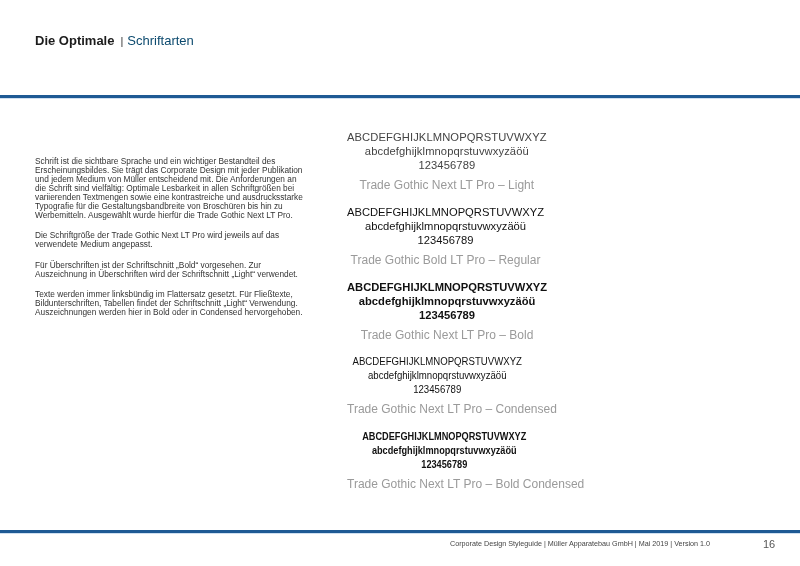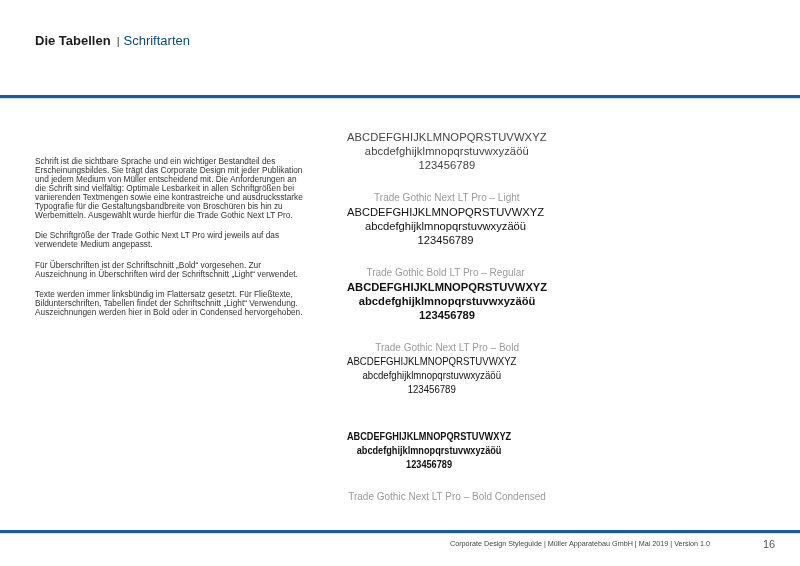--- a/index.html
+++ b/index.html
@@ -31,21 +31,21 @@
 
     .body-text {
       position: absolute; left: 35px; top: 130px; width: 270px;
       font-size: 8.3px; line-height: 9px; color: #333; margin-top: 27px;
     }
     .body-text p { margin: 0 0 11.4px 0; }
 
     .samples { position: absolute; left: 347px; top: 131px; }
     .sample { position: absolute; left: 0; white-space: nowrap; text-align: center; }
     .sample .line { font-size: 11.2px; line-height: 13.8px; color: #1a1a1a; }
-    .sample .caption { font-size: 10px; line-height: 12px; color: #9a9a9a; margin-top: 20px; }
+    .sample .caption { font-size: 12px; line-height: 12px; color: #9a9a9a; margin-top: 7px; }
 
     .sample.light .line { font-weight: normal; color: #444; letter-spacing: 0.1px; }
     .sample.regular .line { font-weight: normal; color: #111; }
     .sample.bold .line { font-weight: bold; color: #111; }
     .sample.condensed .line { font-weight: normal; color: #111; transform: scaleX(0.86); transform-origin: left; display: block; }
     .sample.boldcondensed .line { font-weight: bold; color: #111; transform: scaleX(0.82); transform-origin: left; display: block; }
 
     .s1 { top: 0px; }
     .s2 { top: 75px; }
     .s3 { top: 150px; }
@@ -60,21 +60,21 @@
       position: absolute; left: 763px; top: 539px;
       font-size: 11px; line-height: 10px; color: #555;
     }
   </style>
 </head>
 <body>
 
 <div>
 
   <div class="header-title">
-    <span class="bold">Die Tabellen</span><span class="sep">|</span><span class="sub">Schriftarten</span>
+    <span class="bold">Die Optimale</span><span class="sep">|</span><span class="sub">Schriftarten</span>
   </div>
 
   <div class="rule rule-top"></div>
 
   <div class="body-text">
     <p>Schrift ist die sichtbare Sprache und ein wichtiger Bestandteil des Erscheinungsbildes. Sie trägt das Corporate Design mit jeder Publikation und jedem Medium von Müller entscheidend mit. Die Anforderungen an die Schrift sind vielfältig: Optimale Lesbarkeit in allen Schriftgrößen bei variierenden Textmengen sowie eine kontrastreiche und ausdrucksstarke Typografie für die Gestaltungsbandbreite von Broschüren bis hin zu Werbemitteln. Ausgewählt wurde hierfür die Trade Gothic Next LT Pro.</p>
     <p>Die Schriftgröße der Trade Gothic Next LT Pro wird jeweils auf das verwendete Medium angepasst.</p>
     <p>Für Überschriften ist der Schriftschnitt „Bold“ vorgesehen. Zur Auszeichnung in Überschriften wird der Schriftschnitt „Light“ verwendet.</p>
     <p>Texte werden immer linksbündig im Flattersatz gesetzt. Für Fließtexte, Bildunterschriften, Tabellen findet der Schriftschnitt „Light“ Verwendung. Auszeichnungen werden hier in Bold oder in Condensed hervorgehoben.</p>
   </div>
@@ -99,20 +99,21 @@
       <div class="line">ABCDEFGHIJKLMNOPQRSTUVWXYZ</div>
       <div class="line">abcdefghijklmnopqrstuvwxyzäöü</div>
       <div class="line">123456789</div>
       <div class="caption" style="font-weight:normal">Trade Gothic Next LT Pro – Bold</div>
     </div>
 
     <div class="sample condensed s4">
       <div class="line">ABCDEFGHIJKLMNOPQRSTUVWXYZ</div>
       <div class="line">abcdefghijklmnopqrstuvwxyzäöü</div>
       <div class="line">123456789</div>
+      <div class="caption">Trade Gothic Next LT Pro – Condensed</div>
     </div>
 
     <div class="sample boldcondensed s5">
       <div class="line">ABCDEFGHIJKLMNOPQRSTUVWXYZ</div>
       <div class="line">abcdefghijklmnopqrstuvwxyzäöü</div>
       <div class="line">123456789</div>
       <div class="caption">Trade Gothic Next LT Pro – Bold Condensed</div>
     </div>
 
   </div>

